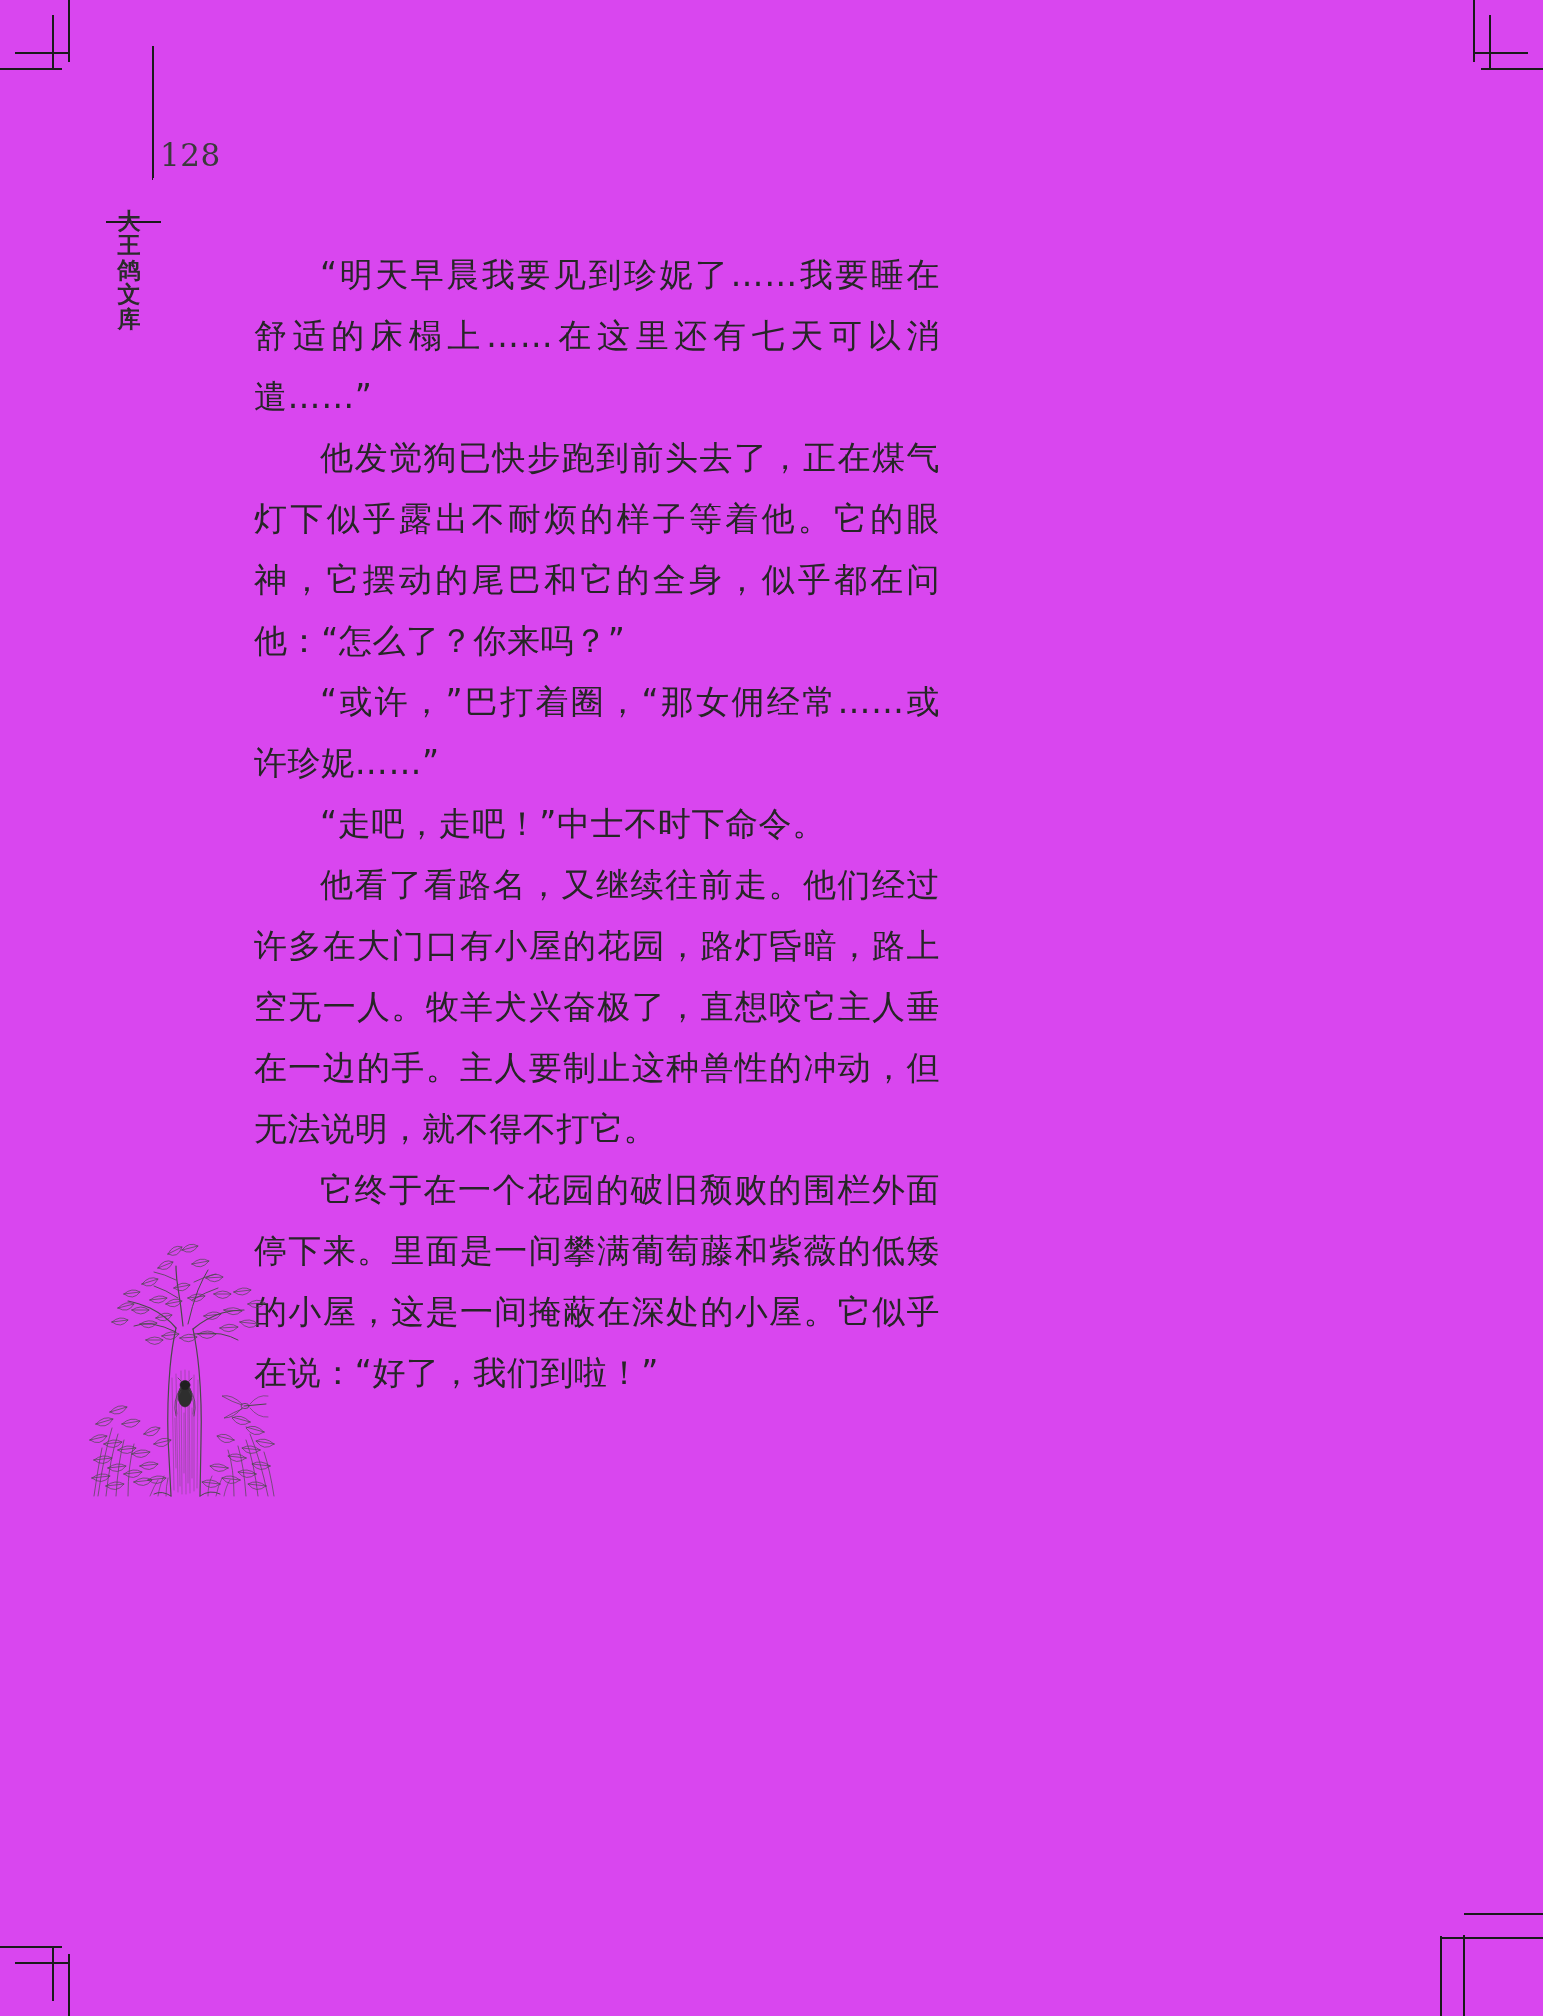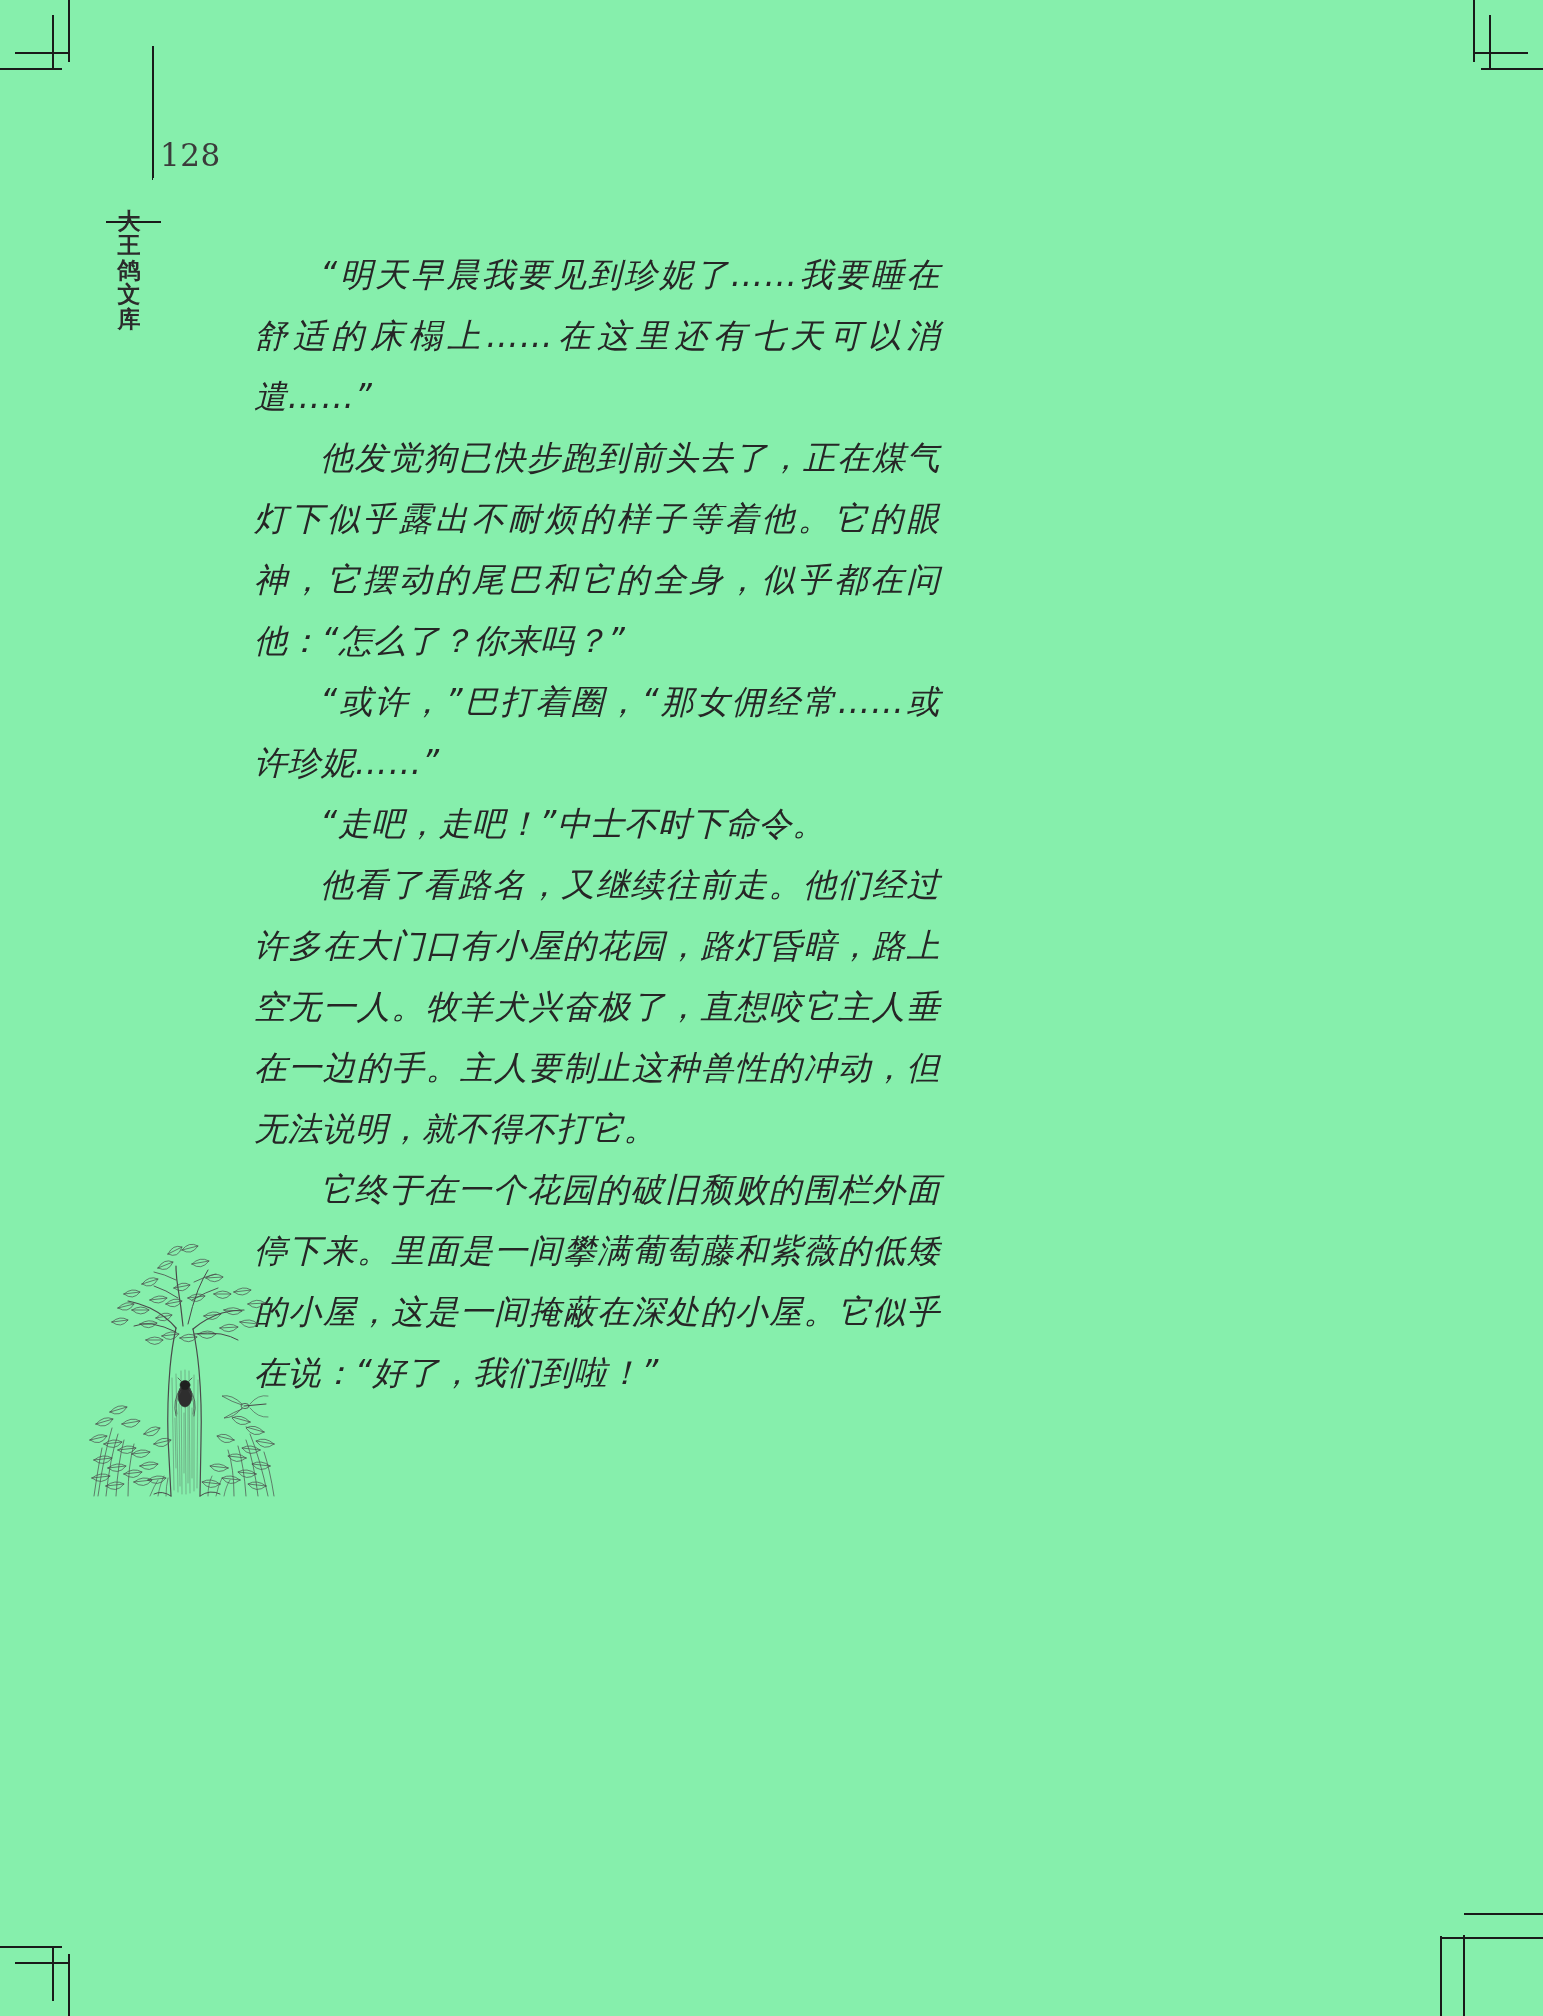--- a/index.html
+++ b/index.html
@@ -7,21 +7,21 @@
     padding: 0;
     background: #ffffff;
   }
   body {
     font-family: "DejaVu Sans", "Liberation Sans", sans-serif;
   }
   .page {
     position: relative;
     width: 1543px;
     height: 2016px;
-    background: #86efac;
+    background: #d946ef;
     overflow: hidden;
   }
 
   
   .mark {
     position: absolute;
     background: #1a1a1a;
   }
   .mark.h { height: 2px; }
   .mark.v { width: 2px; }
@@ -69,21 +69,20 @@
     color: #262626;
     margin: 0 0 0 0;
     text-align: justify;
     text-align-last: left;
     letter-spacing: 0.6px;
     text-justify: inter-character;
     word-break: break-all;
   }
   .para.indent {
     text-indent: 66px;
-    font-style: italic;
   }
 
   
   .illus {
     position: absolute;
     left: 88px;
     top: 1228px;
     width: 190px;
     height: 272px;
   }

